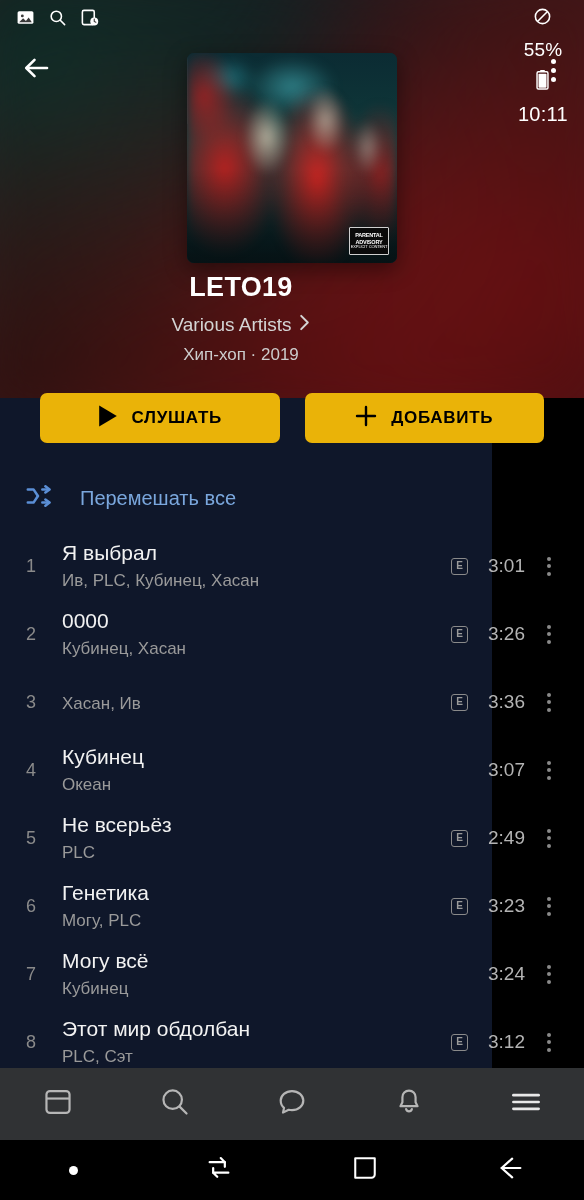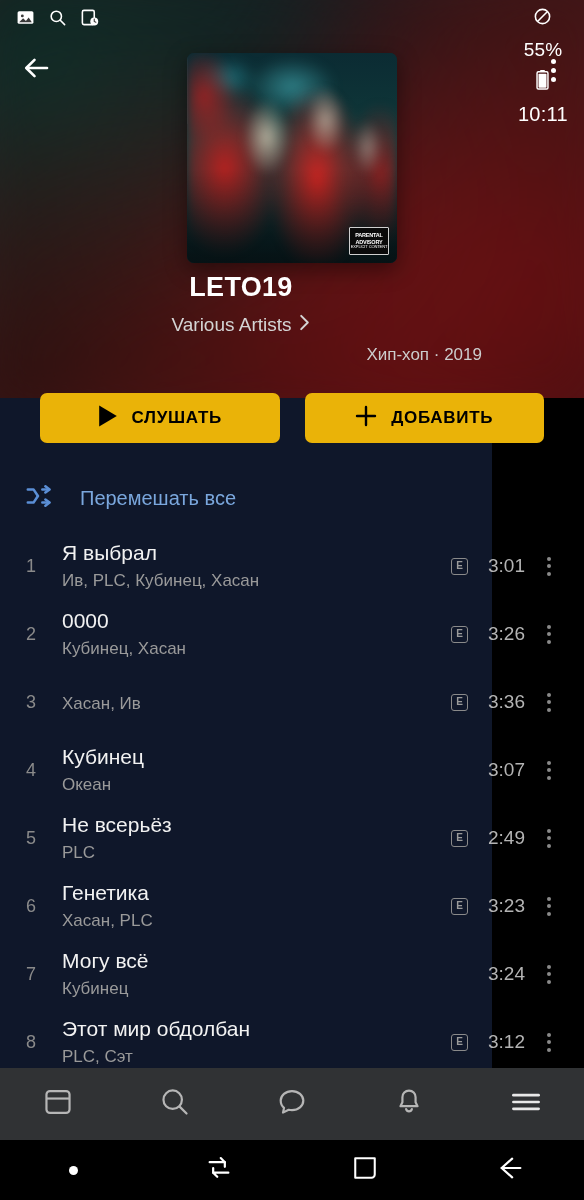--- a/index.html
+++ b/index.html
@@ -91,21 +91,21 @@
 
   
   #titleblock {
     position:absolute; left:0; top:272px; width:482px; text-align:center; z-index:20;
   }
   #album-title { color:#fff; font-size:27px; font-weight:bold; letter-spacing:.3px; }
   #artist-row {
     margin-top:11px; display:inline-flex; align-items:center; gap:6px;
     color:#d4d4d4; font-size:19px;
   }
-  #genre-year { margin-top:9px; color:#cdcdcd; font-size:17px;text-align:right; }
+  #genre-year { margin-top:9px; color:#cdcdcd; font-size:17px; }
 
   
   #actions {
     position:absolute; left:0; top:393px; width:584px; z-index:22;
     display:flex; gap:25px; padding:0 40px;
   }
   .act-btn {
     flex:1; height:50px; background:#eab308; border-radius:7px;
     display:flex; align-items:center; justify-content:center; gap:14px;
     color:#000; font-size:17px; font-weight:bold; letter-spacing:.7px;
@@ -369,21 +369,21 @@
             <i></i>
             <i></i>
             <i></i>
           </div>
         </div>
       </div>
       <div class="track">
         <div class="tk-num">6</div>
         <div class="tk-meta">
           <div class="tk-title">Генетика</div>
-          <div class="tk-artist">Хасан, PLC</div>
+          <div class="tk-artist">Могу, PLC</div>
         </div>
         <div class="tk-right">
           <div class="tk-exp">E</div>
           <div class="tk-dur">3:23</div>
           <div class="tk-kebab">
             <i></i>
             <i></i>
             <i></i>
           </div>
         </div>

